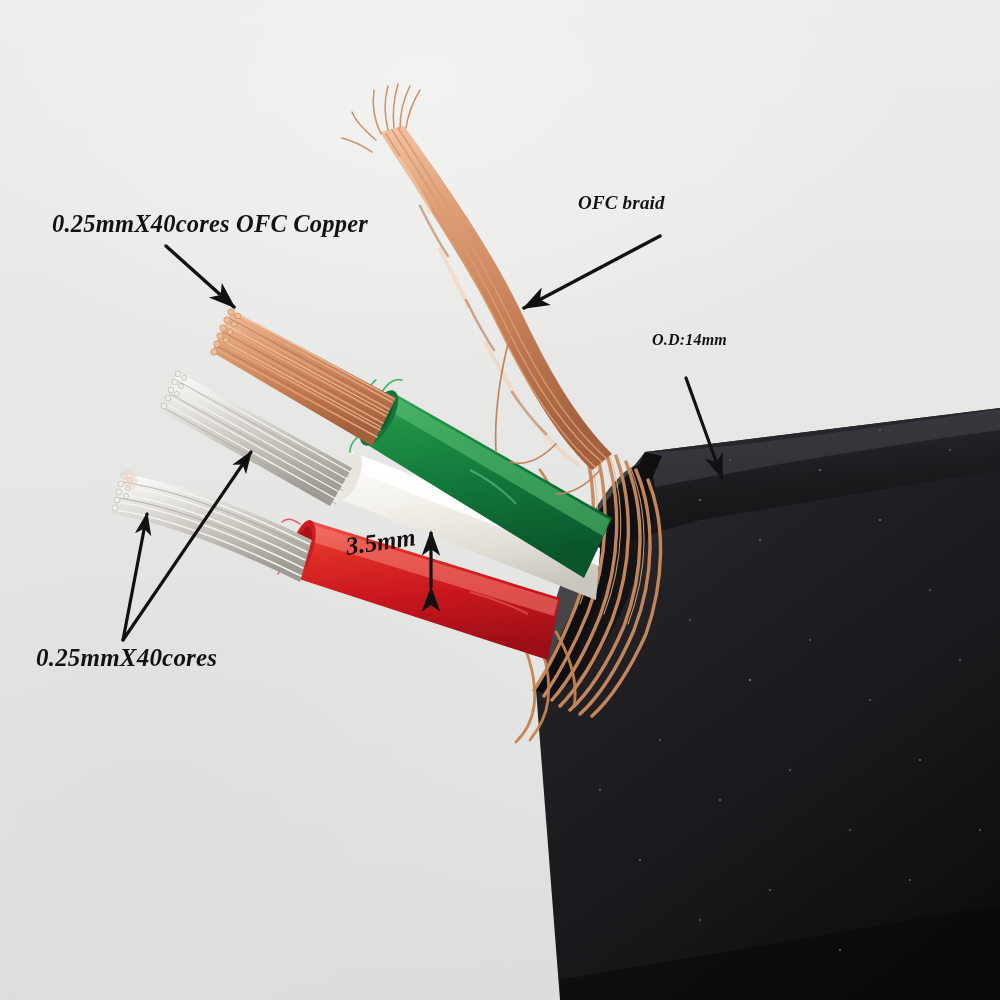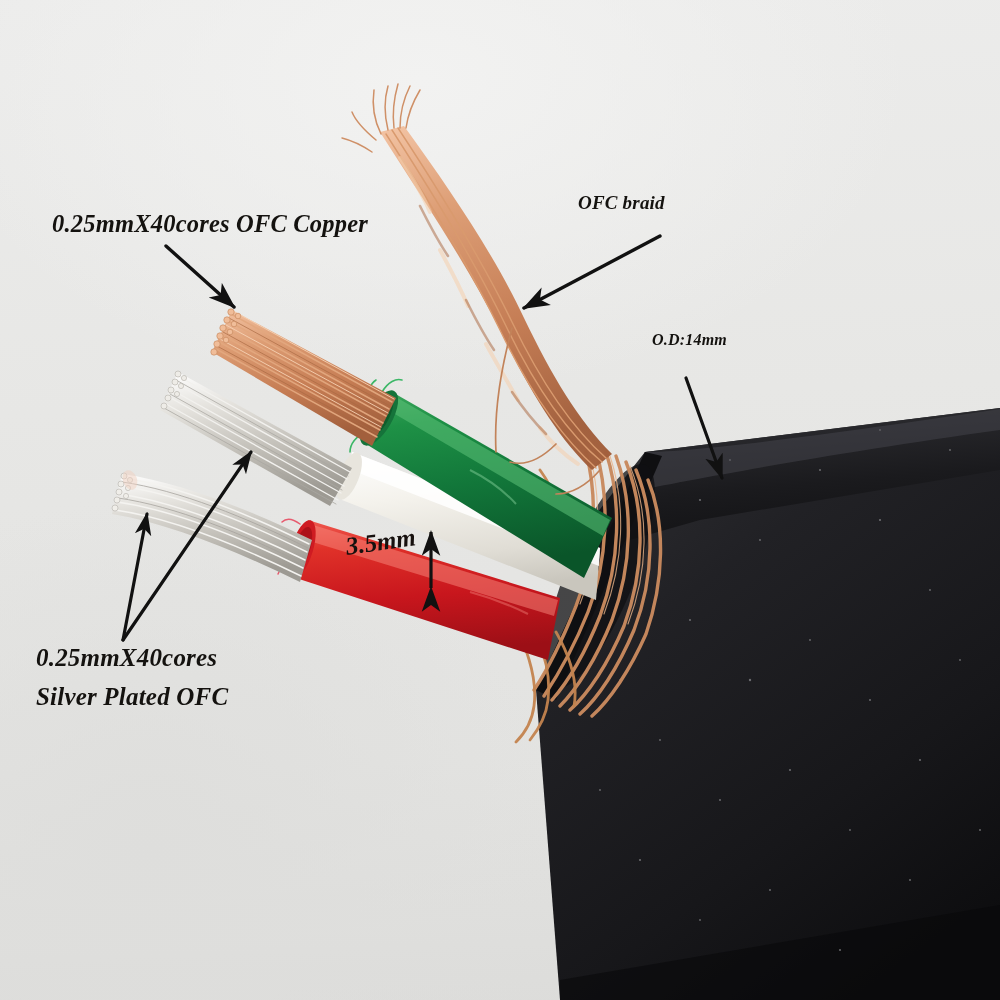--- a/index.html
+++ b/index.html
@@ -343,18 +343,17 @@
   </svg>
 
   <div class="lbl" id="lbl-copper">0.25mmX40cores OFC Copper</div>
 
   <div class="lbl" id="lbl-braid">OFC braid</div>
 
   <div class="lbl" id="lbl-od">O.D:14mm</div>
 
   <div class="lbl" id="lbl-silver">
     <span class="l1">0.25mmX40cores</span>
-    <span class="l2">Silver Plated OFC</span>
   </div>
 
   <div id="lbl-dim">3.5mm</div>
 
 </div>
 
 </body></html>

